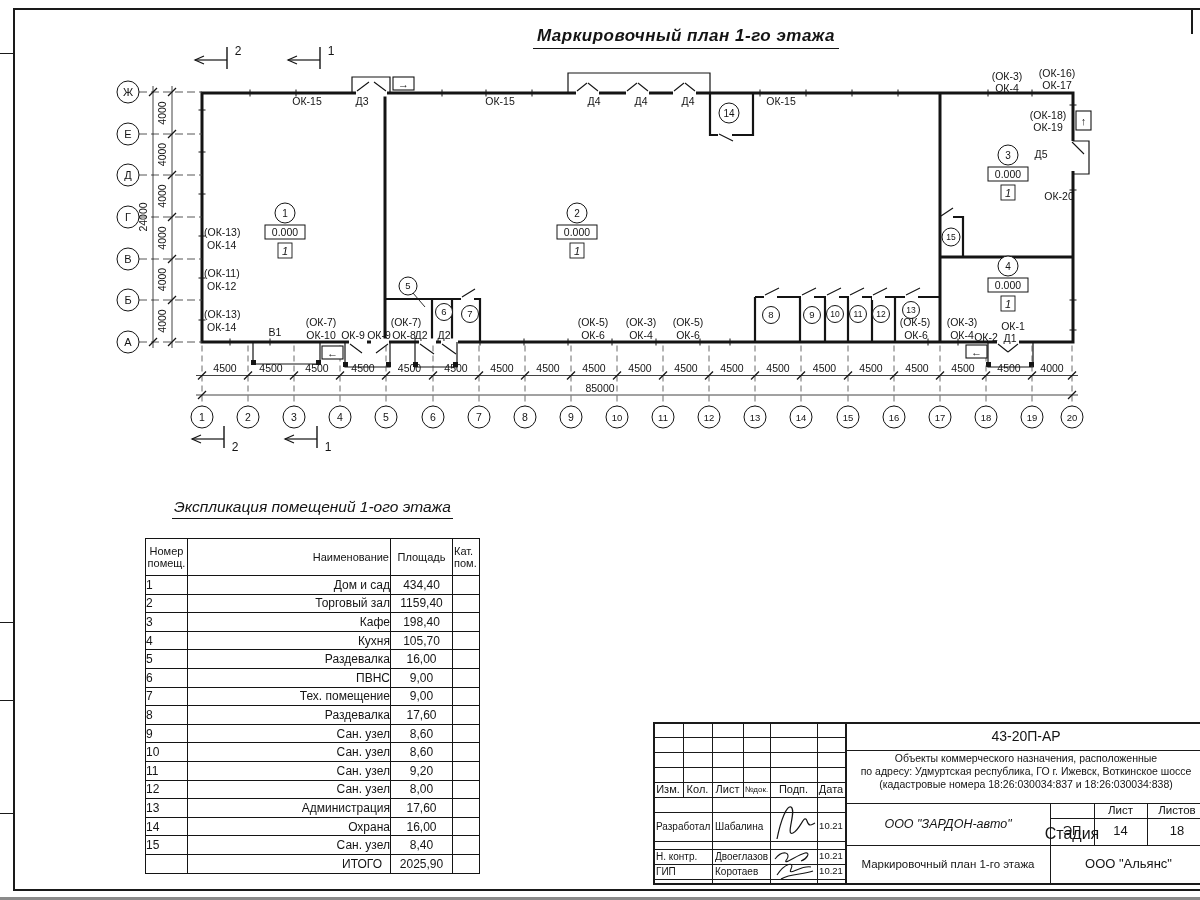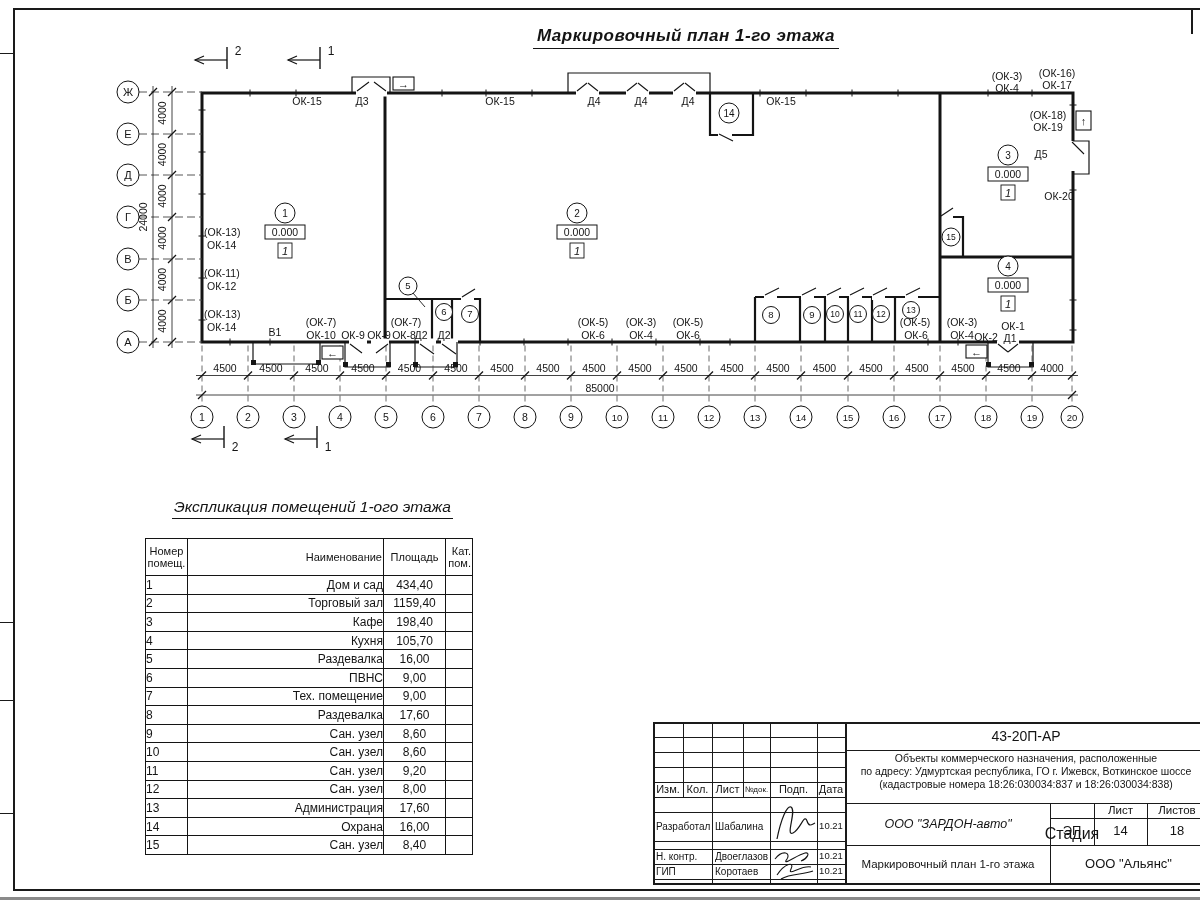--- a/index.html
+++ b/index.html
@@ -15,21 +15,21 @@
   #table-title span{display:inline-block;font-size:15.5px;font-style:italic;font-weight:normal;
        border-bottom:1.5px solid #141414;padding:0 2px 2px 2px}
   #expl-table{position:absolute;left:145px;top:538px;border-collapse:collapse;table-layout:fixed}
   #expl-table td,#expl-table th{border:1px solid #141414;font-weight:normal;overflow:hidden;white-space:nowrap}
   #expl-table{border:1.6px solid #141414}
   #expl-table th{font-size:11px;line-height:12px}
   #expl-table td{font-size:12px;height:17.6px;padding:0}
   .c-num{width:39px;}
   .c-name{width:189px;text-align:right;padding-left:5px !important}
   .c-area{width:59px;text-align:center}
-  .c-cat{width:24px;text-align:right}
+  .c-cat{width:24px;text-align:left}
   #titleblock .tbc{position:absolute;display:flex;align-items:center;justify-content:center;
        text-align:center;line-height:1.15}
   .sig-svg{position:absolute}
 </style>
 </head>
 <body>
 
 <div class="ln" style="left:13px;top:8px;width:1187px;height:2px"></div>
 <div class="ln" style="left:13px;top:8px;width:2px;height:882px"></div>
 <div class="ln" style="left:13px;top:889px;width:1187px;height:2px"></div>
@@ -506,20 +506,26 @@
         <td class="c-name">Охрана</td>
         <td class="c-area">16,00</td>
         <td class="c-cat"></td>
       </tr>
       <tr>
         <td class="c-num">15</td>
         <td class="c-name">Сан. узел</td>
         <td class="c-area">8,40</td>
         <td class="c-cat"></td>
       </tr>
+      <tr>
+        <td class="c-num"></td>
+        <td class="c-name" style="text-align: right; padding-right: 8px;">ИТОГО</td>
+        <td class="c-area">2025,90</td>
+        <td class="c-cat"></td>
+      </tr>
     </tbody>
 </table>
 
 <div id="titleblock">
 
   <div class="ln tbl" style="left:653px;top:722px;width:2px;height:162px"></div>
   <div class="ln tbl" style="left:653px;top:722px;width:557px;height:2px"></div>
   <div class="ln tbl" style="left:653px;top:883px;width:557px;height:2px"></div>
   <div class="ln tbl" style="left:683px;top:722px;width:1px;height:75px"></div>
   <div class="ln tbl" style="left:712px;top:722px;width:1px;height:162px"></div>

